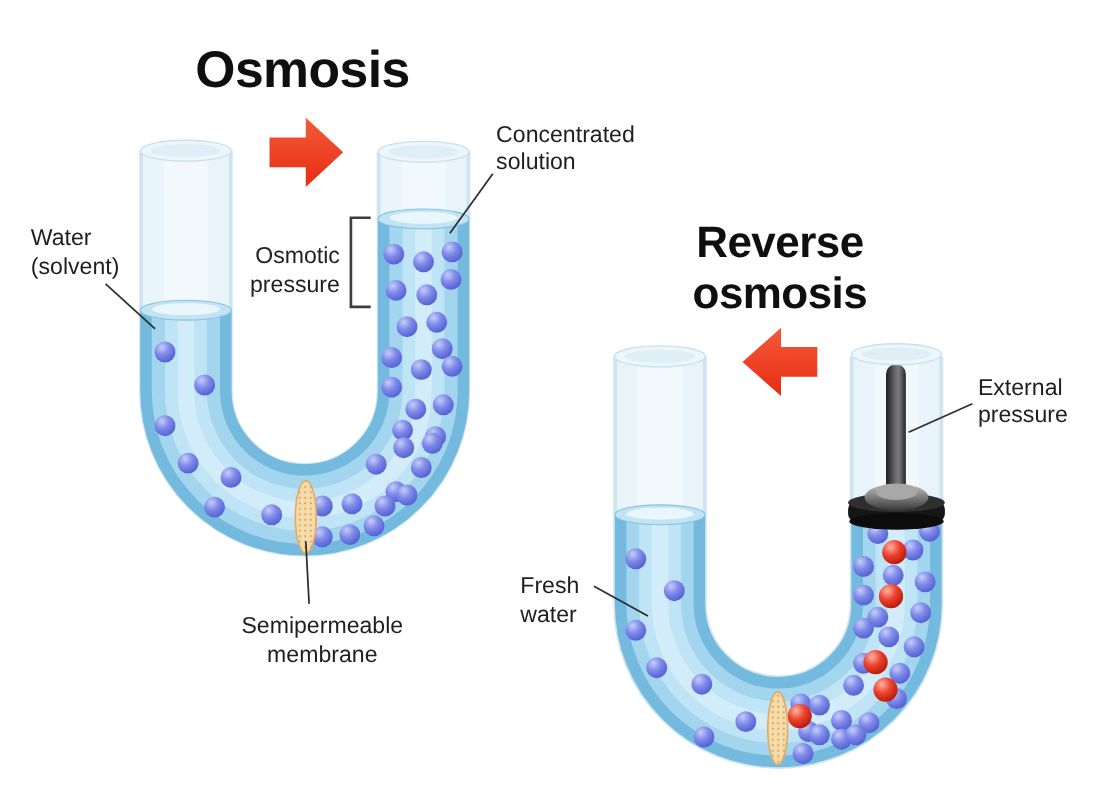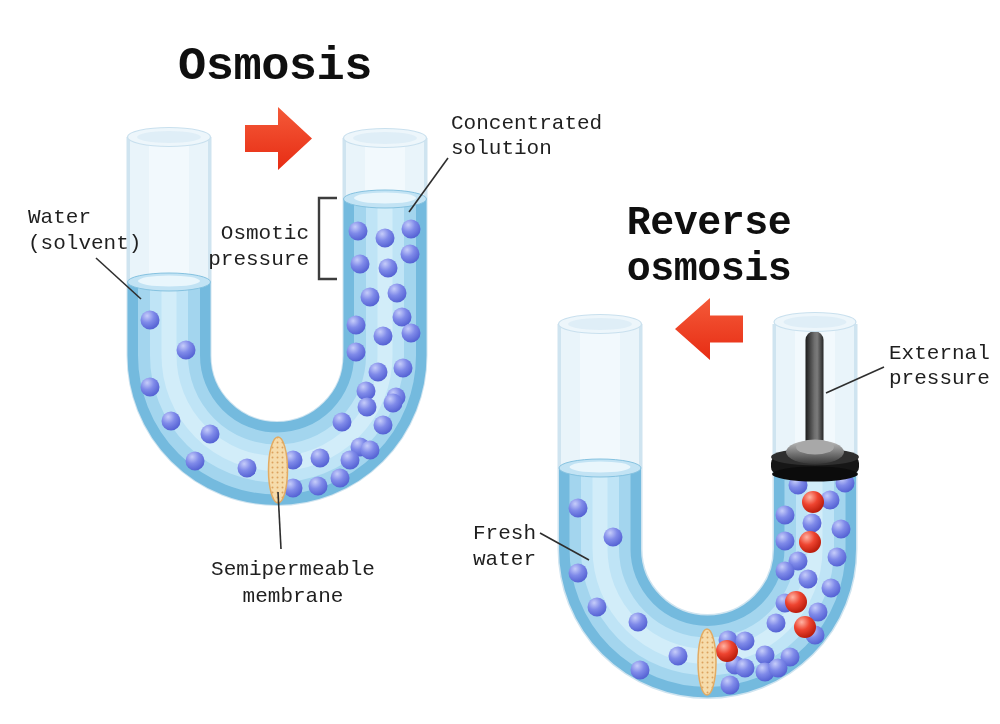--- a/index.html
+++ b/index.html
@@ -1,18 +1,18 @@
 <!DOCTYPE html>
 <html><head>
 <meta charset="utf-8">
 <style>
   html,body{margin:0;padding:0;background:#ffffff;}
   .stage{
     position:relative;width:1000px;height:724px;background:#ffffff;
-    font-family:Liberation Mono, monospace;overflow:hidden;
+    font-family:Liberation Sans, sans-serif;overflow:hidden;
   }
   svg{display:block;}
   .lbl{font-size:21px;fill:#1f1f1f;}
   .title{font-weight:bold;fill:#0f0f0f;letter-spacing:-0.5px;}
   .t-lg{font-size:47px;}
   .t-md{font-size:40px;}
   .ptr{stroke:#2e2e2e;stroke-width:1.6;fill:none;}
   .bracket{stroke:#3d3d3d;stroke-width:2.4;fill:none;}
 </style>
 </head>

